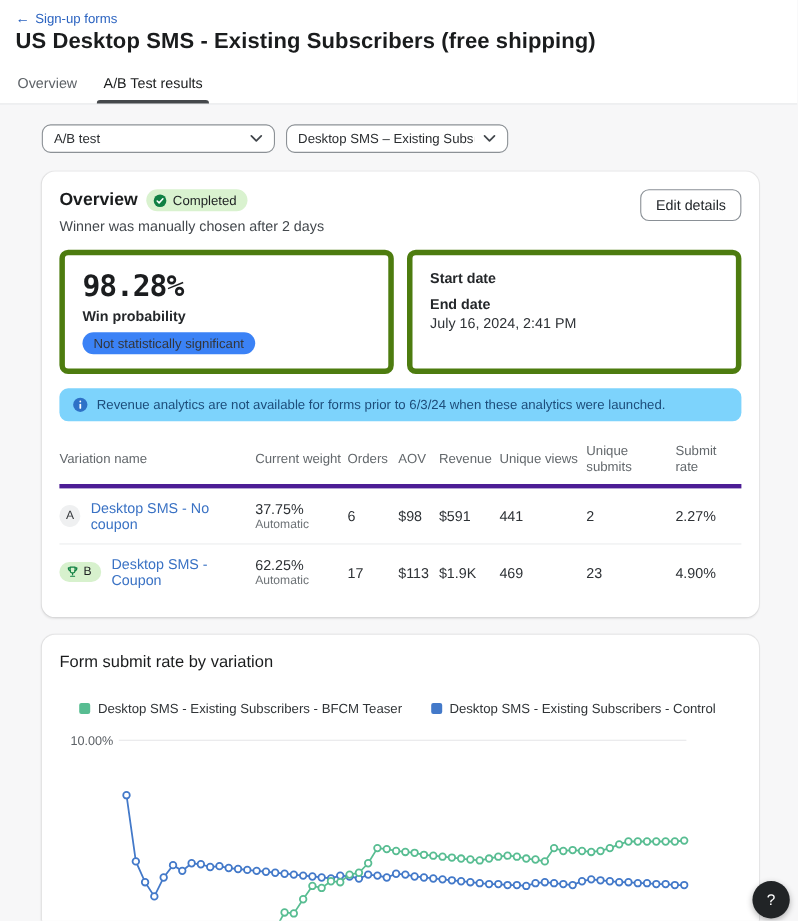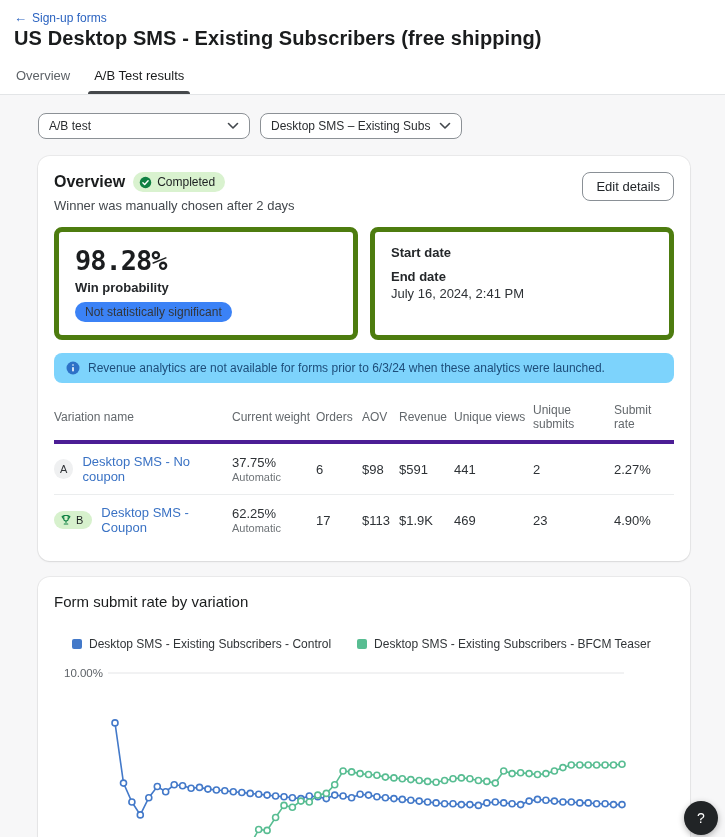--- a/index.html
+++ b/index.html
@@ -201,26 +201,26 @@
         <div>23</div>
         <div>4.90%</div>
       </div>
     </div>
   </div>
 
   <div class="card chart-card">
     <div class="chart-title">Form submit rate by variation</div>
     <div class="legend">
       <div class="legend-item">
+        <span class="legend-swatch" style="background: rgb(88, 189, 146);"></span>
+        <span class="legend-label">Desktop SMS - Existing Subscribers - BFCM Teaser</span>
+      </div>
+      <div class="legend-item">
         <span class="legend-swatch" style="background: rgb(67, 121, 201);"></span>
         <span class="legend-label">Desktop SMS - Existing Subscribers - Control</span>
-      </div>
-      <div class="legend-item">
-        <span class="legend-swatch" style="background: rgb(88, 189, 146);"></span>
-        <span class="legend-label">Desktop SMS - Existing Subscribers - BFCM Teaser</span>
       </div>
     </div>
     <div class="chart-wrap">
       <svg width="620" height="212" viewBox="0 0 620 212">
           <line x1="54" y1="12" x2="570" y2="12" stroke="#e4e5e7" stroke-width="1"></line>
           <line x1="54" y1="184" x2="570" y2="184" stroke="#c9cccf" stroke-width="1"></line>
           <text x="49" y="16" font-size="11.5" fill="#5d6267" text-anchor="end" font-family="Liberation Sans, sans-serif">10.00%</text>
           <text x="49" y="188" font-size="11.5" fill="#5d6267" text-anchor="end" font-family="Liberation Sans, sans-serif">0.00%</text>
           <line x1="61.0" y1="184" x2="61.0" y2="189" stroke="#c9cccf" stroke-width="1"></line>
           <text x="61.0" y="203" font-size="11.5" fill="#5d6267" text-anchor="middle" font-family="Liberation Sans, sans-serif">Nov 14, 10 AM</text>

